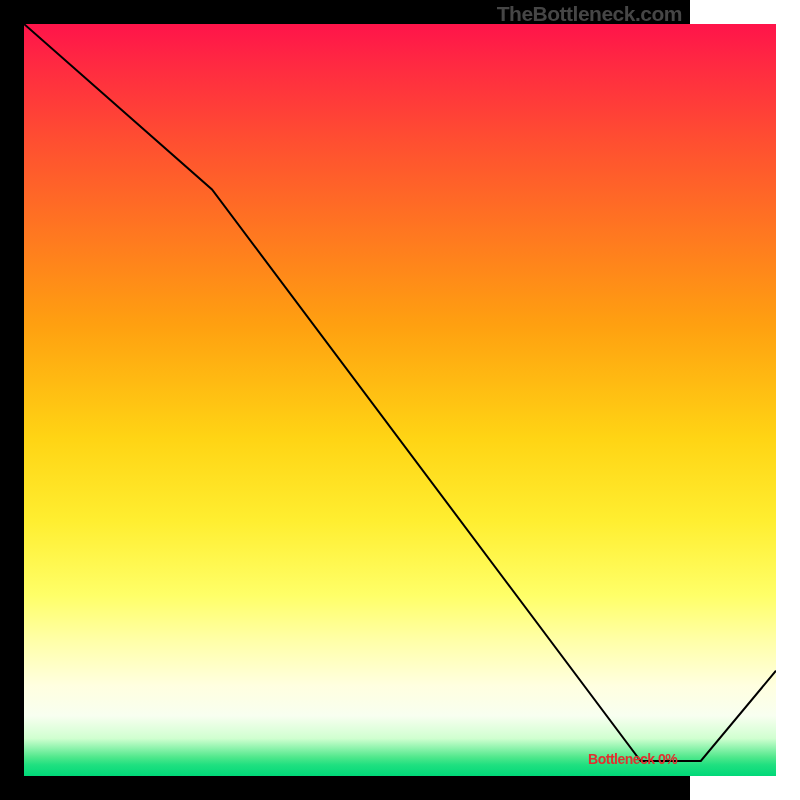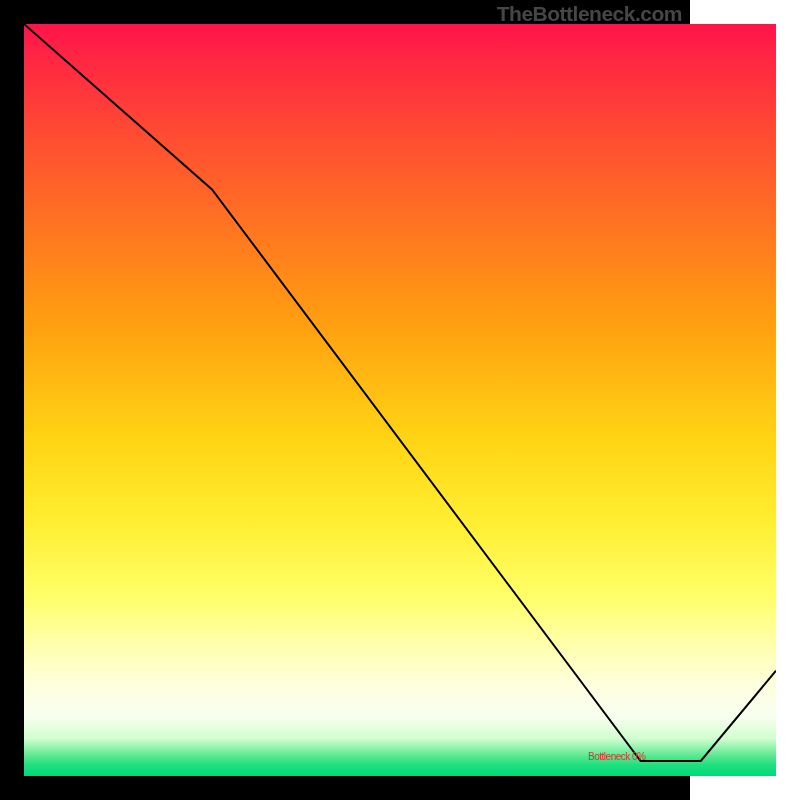--- a/index.html
+++ b/index.html
@@ -53,22 +53,22 @@
   svg.lines {
     position: absolute;
     left: 0;
     top: 0;
     width: 752px;
     height: 752px;
   }
   .series-label {
     position: absolute;
     color: #e13030;
-    font-size: 10px;
-    font-weight: normal;
+    font-size: 14px;
+    font-weight: bold;
     letter-spacing: -0.5px;
     white-space: nowrap;
   }
 </style>
 </head>
 <body>
 
 <div class="outer">
   <div class="attribution">TheBottleneck.com</div>
 

